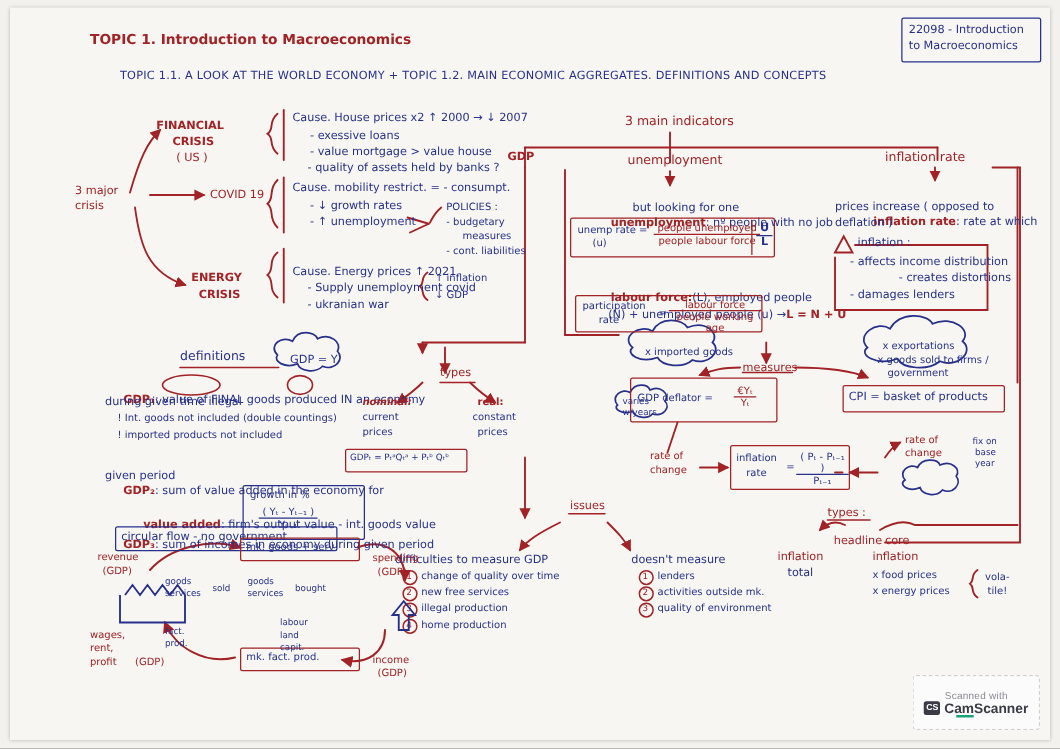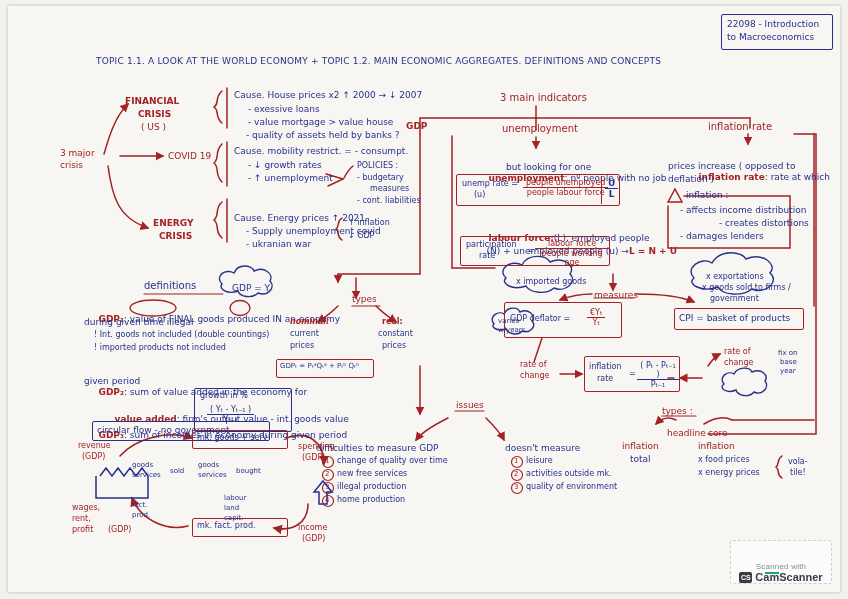--- a/index.html
+++ b/index.html
@@ -26,21 +26,21 @@
   .svgwrap{position:absolute;left:0;top:0;width:832px;height:586px;pointer-events:none;}
   .frac{display:inline-block;text-align:center;vertical-align:middle;}
   .frac .num{display:block;border-bottom:1.4px solid currentColor;padding:0 3px;}
   .frac .den{display:block;padding:0 3px;}
   .sz7{font-size:7px;} .sz8{font-size:8px;} .sz9{font-size:9px;}
   .sz10{font-size:10px;} .sz11{font-size:11px;}
   .b{font-weight:bold;}
   .cam{
     position:absolute;right:8px;bottom:8px;width:100px;height:42px;
     background:#fbfbfb;border:1px dashed #cfcfcf;border-radius:3px;
-    display:flex;flex-direction:column;align-items:center;justify-content:flex-end;
+    display:flex;flex-direction:column;align-items:center;justify-content:center;
     font-family:"Liberation Sans",sans-serif;
   }
   .cam .s1{font-size:8px;color:#8a8a92;letter-spacing:.2px;}
   .cam .s2{font-size:11px;color:#3b3b46;font-weight:bold;display:flex;align-items:center;gap:3px;}
   .cam .cs{display:inline-block;width:13px;height:11px;background:#3b3b46;color:#fff;font-size:7px;
            text-align:center;line-height:11px;border-radius:2px;}
   .cam .grn{position:absolute;bottom:9px;left:34px;width:14px;height:2px;background:#1aa37a;}
 </style>
 </head>
 <body>
@@ -151,20 +151,21 @@
 
       <g fill="none" stroke="#27318c" stroke-width="1.4">
         <path d="M214,278 c-8,-8 4,-16 12,-11 c4,-10 18,-8 20,-2 c10,-5 20,3 16,10 c6,6 -2,16 -12,12 c-6,6 -18,4 -20,-2 c-10,4 -20,-2 -16,-7 z"></path>
         <path d="M498,272 c-10,-9 6,-19 16,-13 c6,-12 24,-10 28,-3 c14,-6 26,4 20,12 c8,7 -4,19 -16,14 c-8,7 -24,5 -28,-2 c-14,5 -26,-3 -20,-8 z"></path>
         <path d="M686,272 c-10,-10 8,-22 18,-15 c8,-14 30,-12 34,-4 c16,-7 32,5 24,14 c10,8 -4,22 -18,16 c-10,8 -30,6 -34,-2 c-16,6 -32,-3 -24,-9 z"></path>
         <path d="M486,318 c-6,-7 4,-14 10,-10 c4,-8 14,-7 16,-2 c8,-4 16,3 12,9 c5,5 -2,13 -10,10 c-4,5 -14,3 -16,-2 c-8,3 -16,-2 -12,-5 z"></path>
         <path d="M716,378 c-6,-7 4,-14 10,-10 c4,-8 16,-7 18,-2 c9,-4 17,3 13,9 c5,6 -3,15 -11,11 c-5,6 -16,4 -18,-2 c-9,4 -18,-2 -12,-6 z"></path>
       </g>
     </svg>
 
+    <div class="t red sz11 b" style="left:64px;top:20px;">TOPIC 1. Introduction to Macroeconomics</div>
     <div class="t blue sz9" style="left:88px;top:50px;letter-spacing:.2px;">TOPIC 1.1. A LOOK AT THE WORLD ECONOMY + TOPIC 1.2. MAIN ECONOMIC AGGREGATES. DEFINITIONS AND CONCEPTS</div>
 
     <div class="boxb" style="left:713px;top:8px;width:110px;height:34px;">
       <div class="t blue sz9" style="left:5px;top:4px;">22098 - Introduction</div>
       <div class="t blue sz9" style="left:5px;top:17px;">to Macroeconomics</div>
     </div>
 
     <div class="t red sz9" style="left:52px;top:142px;">3 major</div>
     <div class="t red sz9" style="left:52px;top:154px;">crisis</div>
 
@@ -297,21 +298,21 @@
     <div class="t blue sz8" style="left:329px;top:451px;">change of quality over time</div>
     <div class="t blue sz8" style="left:329px;top:464px;">new free services</div>
     <div class="t blue sz8" style="left:329px;top:477px;">illegal production</div>
     <div class="t blue sz8" style="left:329px;top:490px;">home production</div>
     <div class="t red sz7" style="left:317px;top:452px;">1</div>
     <div class="t red sz7" style="left:317px;top:465px;">2</div>
     <div class="t red sz7" style="left:317px;top:478px;">3</div>
     <div class="t red sz7" style="left:317px;top:491px;">4</div>
 
     <div class="t blue sz9" style="left:497px;top:437px;">doesn't measure</div>
-    <div class="t blue sz8" style="left:518px;top:451px;">leisure</div>
+    <div class="t blue sz8" style="left:518px;top:451px;">lenders</div>
     <div class="t blue sz8" style="left:518px;top:464px;">activities outside mk.</div>
     <div class="t blue sz8" style="left:518px;top:477px;">quality of environment</div>
     <div class="t red sz7" style="left:506px;top:452px;">1</div>
     <div class="t red sz7" style="left:506px;top:465px;">2</div>
     <div class="t red sz7" style="left:506px;top:478px;">3</div>
 
     <div class="t red sz9" style="left:586px;top:284px;">measures</div>
     <div class="t blue sz8" style="left:508px;top:272px;">x imported goods</div>
 
     <div class="box" style="left:496px;top:296px;width:116px;height:34px;">

